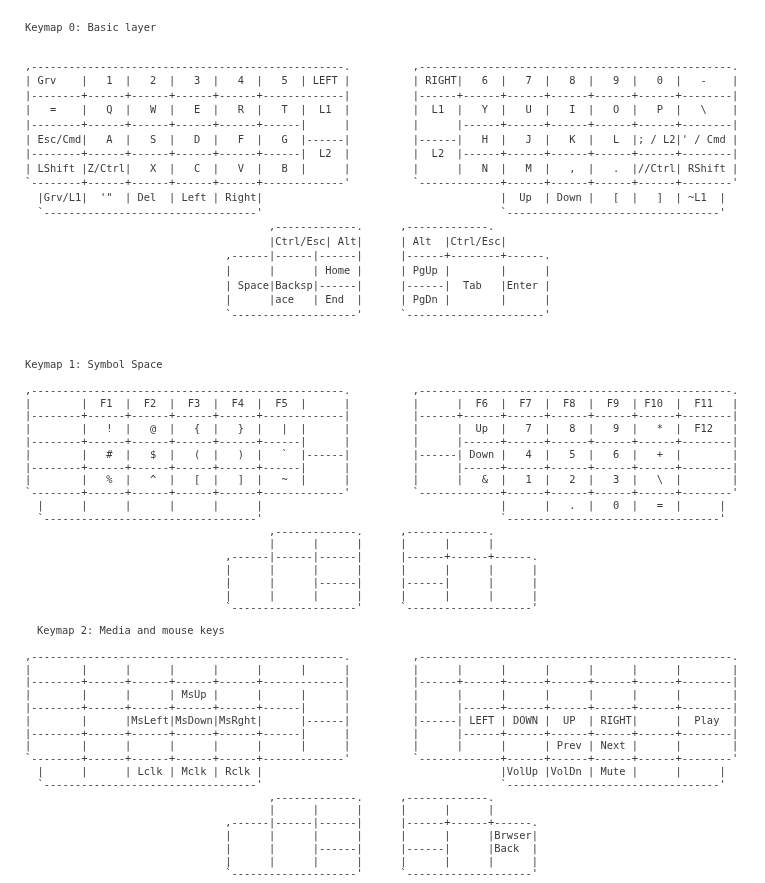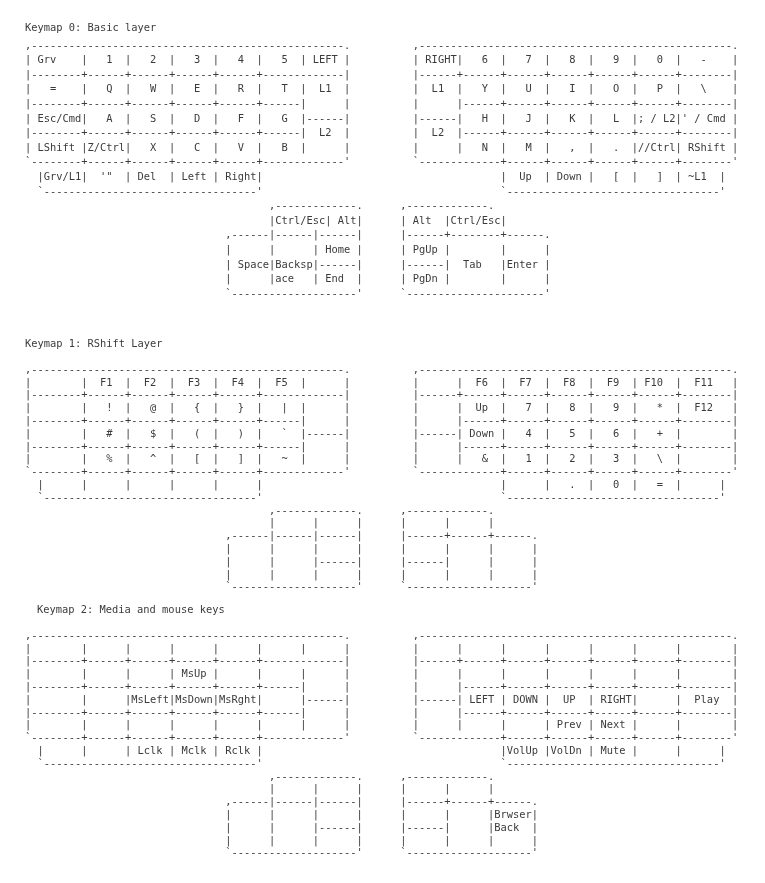--- a/index.html
+++ b/index.html
@@ -20,21 +20,21 @@
     font-size: 10.4px;
     font-weight: normal;
     white-space: pre;
   }
   .km-art {
     font-size: 10.4px;
     white-space: pre;
     font-family: inherit;
   }
   
-  .km0 .km-title { line-height: 14.6px; margin-bottom: 3px; }
+  .km0 .km-title { line-height: 14.6px; margin-bottom: 24px; }
   .km0 .km-art   { line-height: 14.6px; }
   
   .km1 { margin-top: 37px; }
   .km1 .km-title { line-height: 12.8px; margin-bottom: 12.8px; }
   .km1 .km-art   { line-height: 12.8px; }
   
   .km2 { margin-top: 10px; }
   .km2 .km-title { line-height: 12.8px; margin-bottom: 12.8px; padding-left: 12px; }
   .km2 .km-art   { line-height: 12.8px; }
 </style>
@@ -59,21 +59,21 @@
                                        ,-------------.      ,-------------.
                                        |Ctrl/Esc| Alt|      | Alt  |Ctrl/Esc|
                                 ,------|------|------|      |------+--------+------.
                                 |      |      | Home |      | PgUp |        |      |
                                 | Space|Backsp|------|      |------|  Tab   |Enter |
                                 |      |ace   | End  |      | PgDn |        |      |
                                 `--------------------'      `----------------------'</pre>
   </section>
 
   <section class="keymap-section km1">
-    <div class="km-title">Keymap 1: RShift Layer</div>
+    <div class="km-title">Keymap 1: Symbol Space</div>
     <pre class="km-art">,--------------------------------------------------.          ,--------------------------------------------------.
 |        |  F1  |  F2  |  F3  |  F4  |  F5  |      |          |      |  F6  |  F7  |  F8  |  F9  | F10  |  F11   |
 |--------+------+------+------+------+-------------|          |------+------+------+------+------+------+--------|
 |        |   !  |   @  |   {  |   }  |   |  |      |          |      |  Up  |   7  |   8  |   9  |   *  |  F12   |
 |--------+------+------+------+------+------|      |          |      |------+------+------+------+------+--------|
 |        |   #  |   $  |   (  |   )  |   `  |------|          |------| Down |   4  |   5  |   6  |   +  |        |
 |--------+------+------+------+------+------|      |          |      |------+------+------+------+------+--------|
 |        |   %  |   ^  |   [  |   ]  |   ~  |      |          |      |   &amp;  |   1  |   2  |   3  |   \  |        |
 `--------+------+------+------+------+-------------'          `-------------+------+------+------+------+--------'
   |      |      |      |      |      |                                      |      |   .  |   0  |   =  |      |

